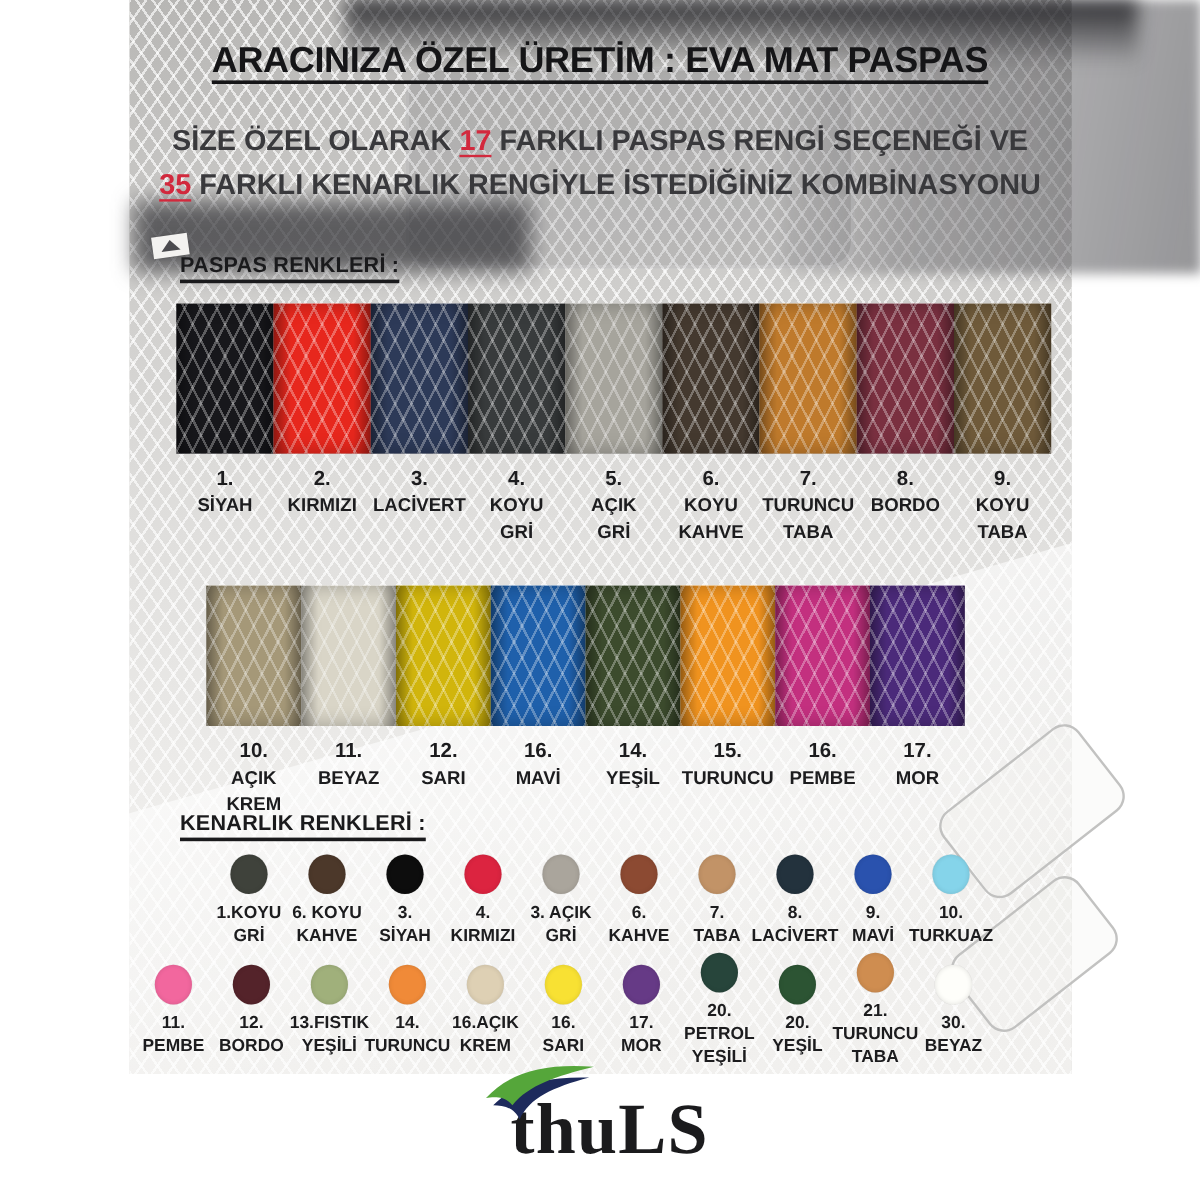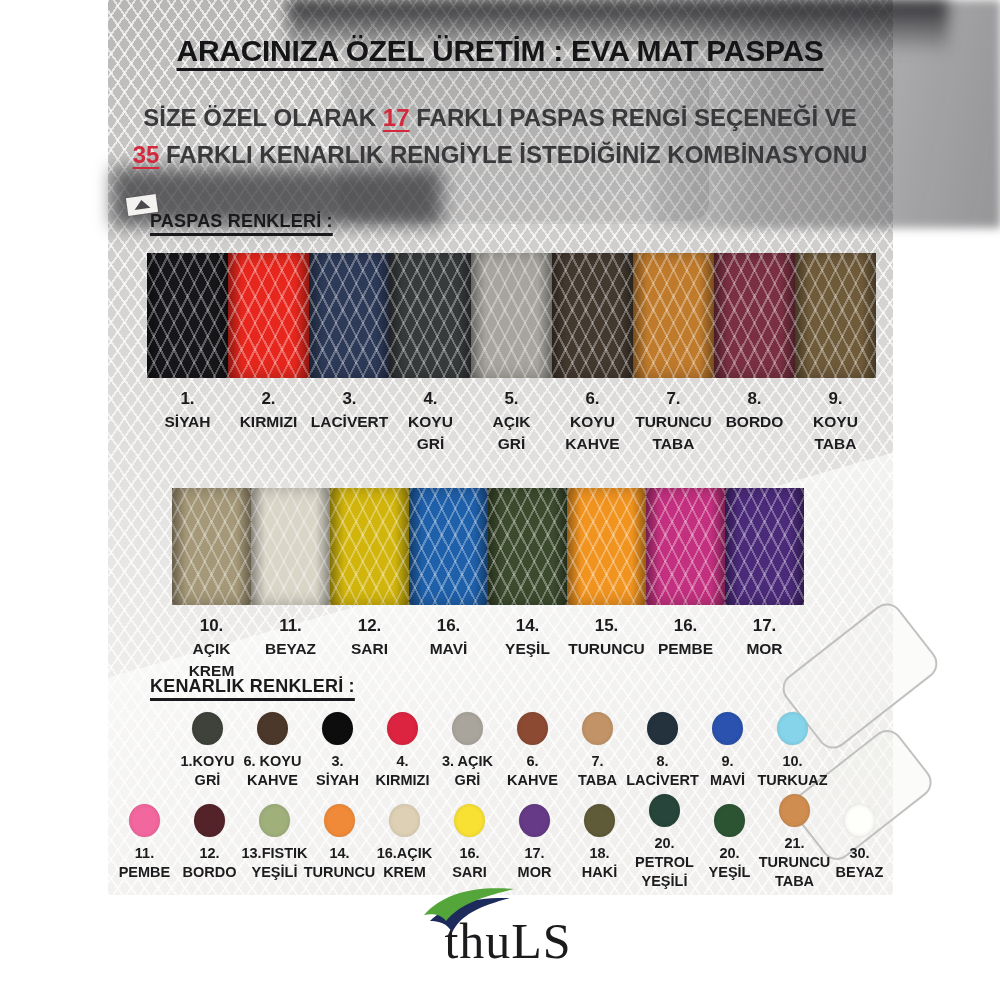--- a/index.html
+++ b/index.html
@@ -75,21 +75,21 @@
   .edge-row{position:absolute;display:flex;}
   #edge-row-1{left:175px;top:712px;}
   #edge-row-2{left:112px;top:794px;}
   .edge-cell{width:65px;display:flex;flex-direction:column;align-items:center;justify-content:center;}
   .edge-dot{width:31px;height:33px;border-radius:50%;box-shadow:inset 0 0 4px rgba(0,0,0,.12), 0 0 0 .5px rgba(0,0,0,.05);}
   .edge-label{margin-top:7px;text-align:center;font-size:14.5px;font-weight:800;color:#1c1c1e;
     line-height:19px;white-space:pre-line;}
   
   #logo{position:absolute;left:0;top:901px;width:100%;display:flex;justify-content:center;}
   #logo-inner{position:relative;padding-left:16px;}
-  #logo-text{font-family:"Liberation Serif", serif;font-size:50px;color:#1b1b1d;letter-spacing:1px;line-height:80px;}
+  #logo-text{font-family:"Liberation Serif", serif;font-size:60px;color:#1b1b1d;letter-spacing:1px;line-height:80px;font-weight:bold;}
   #logo-icon{position:absolute;left:-6px;top:-16px;}
 </style>
 </head>
 <body style="--accent: #d2293d;">
 
 <div id="photo">
   <div class="shade" id="shade-right"></div>
   <div class="shade" id="shade-top"></div>
   <div class="shade" id="trunk-panel" style="position:absolute;left:230px;top:56px;"></div>
   <div class="shade" id="shade-left-patch" style="left:4px;"></div>
@@ -319,25 +319,20 @@
       <div class="edge-dot" style="background-color: rgb(248, 225, 51);"></div>
       <div class="edge-label">16.
 SARI</div>
     </div>
     <div class="edge-cell">
       <div class="edge-dot" style="background-color: rgb(102, 58, 134);"></div>
       <div class="edge-label">17.
 MOR</div>
     </div>
     <div class="edge-cell">
-      <div class="edge-dot" style="background-color: rgb(95, 90, 56);"></div>
-      <div class="edge-label">18.
-HAKİ</div>
-    </div>
-    <div class="edge-cell">
       <div class="edge-dot" style="background-color: rgb(39, 69, 59);"></div>
       <div class="edge-label">20.
 PETROL
 YEŞİLİ</div>
     </div>
     <div class="edge-cell">
       <div class="edge-dot" style="background-color: rgb(44, 84, 51);"></div>
       <div class="edge-label">20.
 YEŞİL</div>
     </div>

